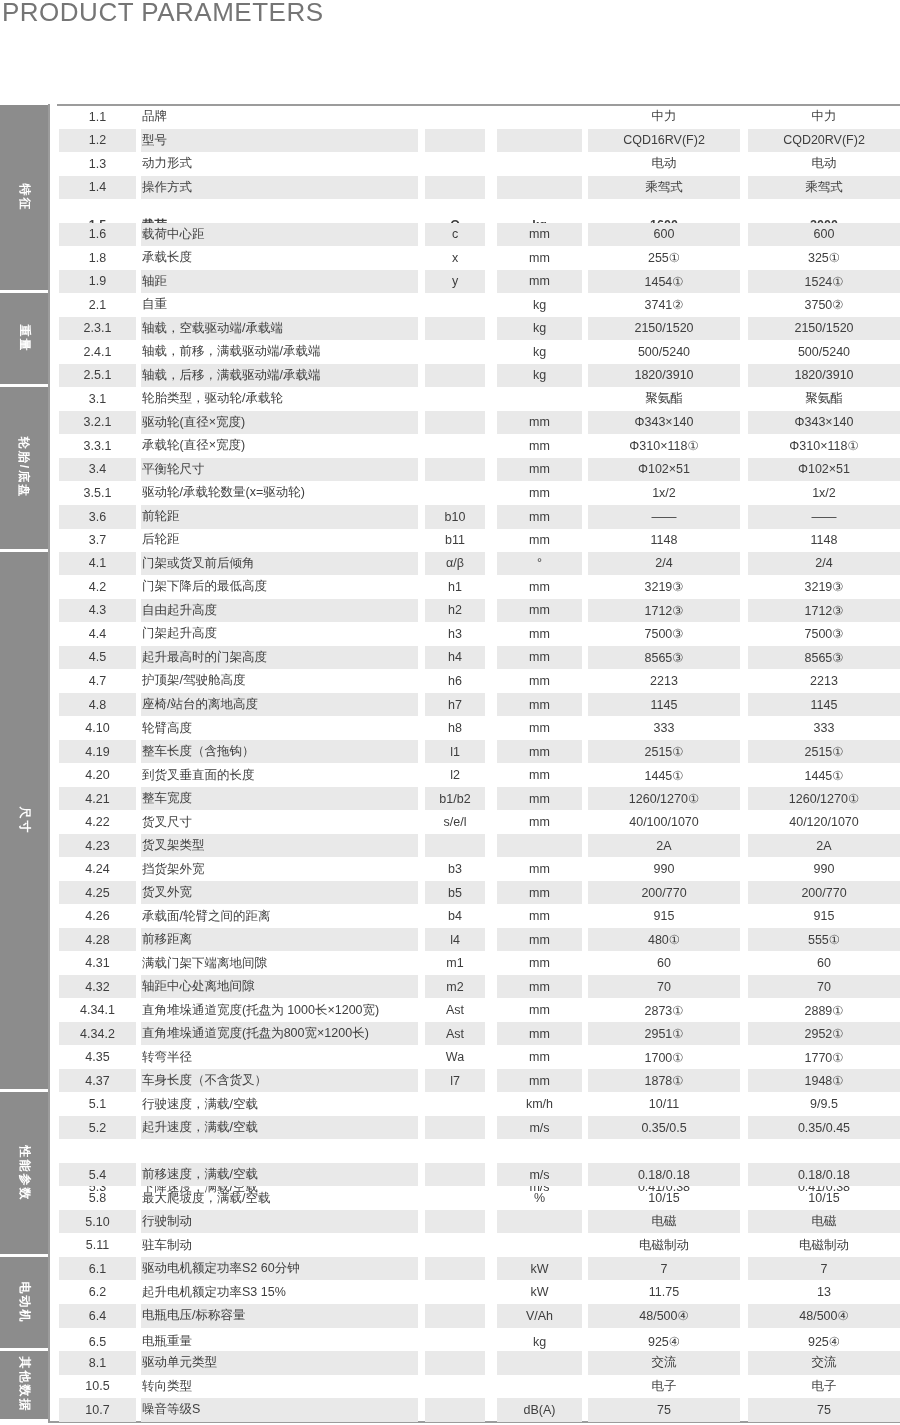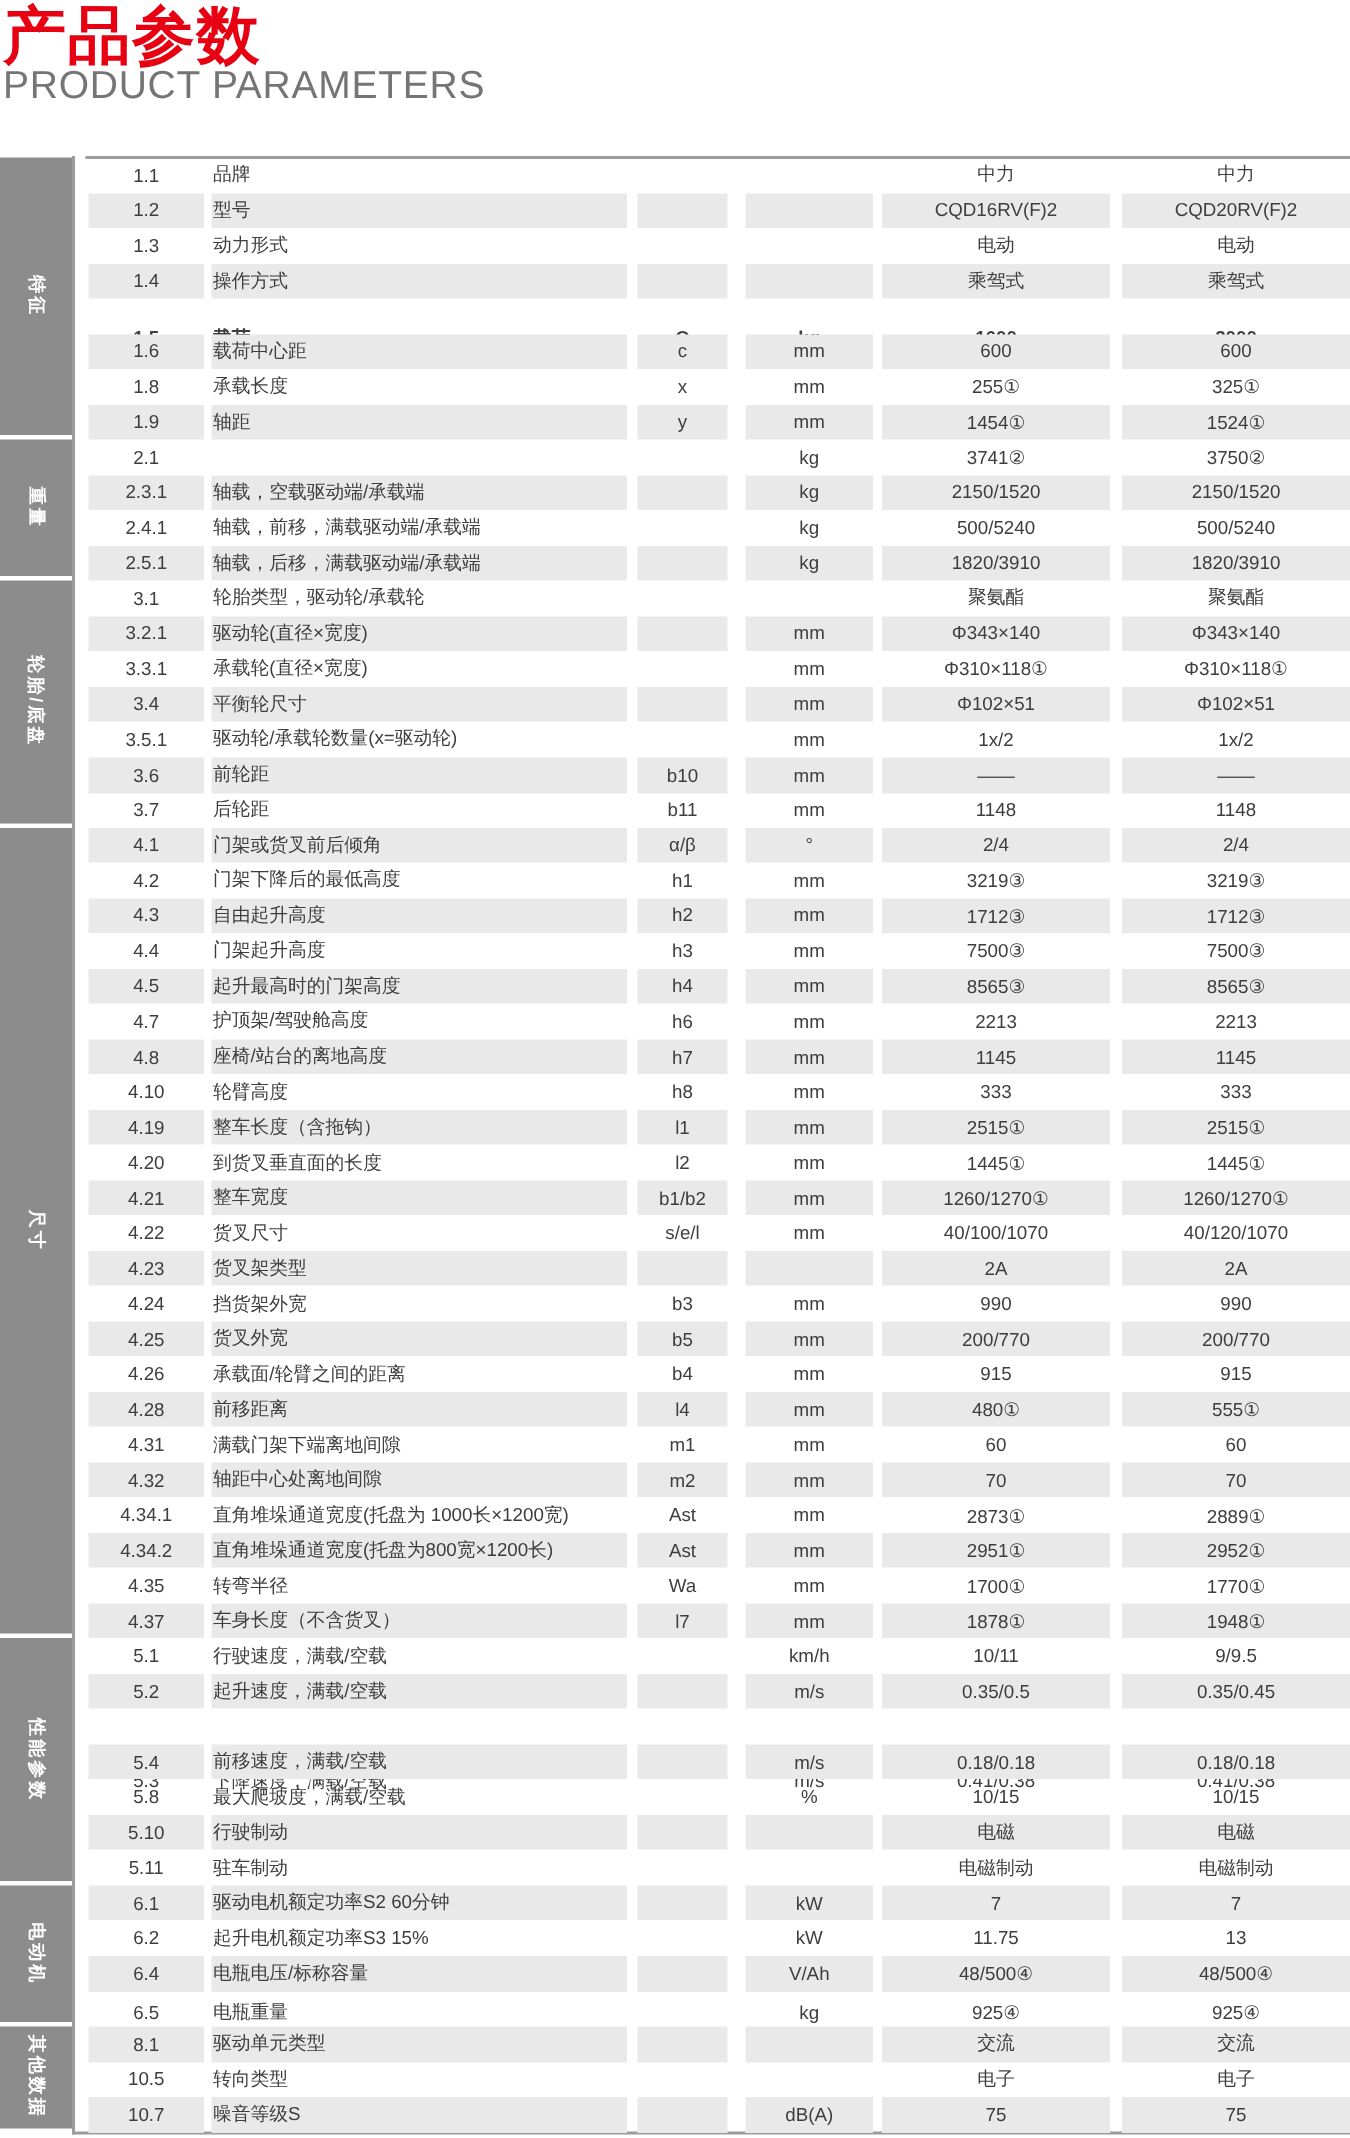--- a/index.html
+++ b/index.html
@@ -56,21 +56,20 @@
   .c-name{left:141px;width:277px;justify-content:flex-start;padding-left:1px;box-sizing:border-box;}
   .c-sym {left:425px;width:60px;}
   .c-unit{left:497px;width:85px;}
   .c-v1  {left:588px;width:152px;}
   .c-v2  {left:748px;width:152px;}
 </style>
 </head>
 <body>
 
 <div class="header">
-  <h1 class="title-zh">产品参数</h1>
   <div class="title-en">PRODUCT PARAMETERS</div>
 </div>
 
 <div class="table">
   <div class="topline"></div>
   <div class="vline"></div>
   <div class="bottomline"></div>
   <div id="sidebar">
       <div class="side-block" style="top: 105px; height: 185.08px;">
         <span class="side-label">特征</span>
@@ -154,20 +153,21 @@
       <div class="row striped" style="top: 269.57px; height: 23.51px;">
         <div class="cell c-num">1.9</div>
         <div class="cell c-name">轴距</div>
         <div class="cell c-sym">y</div>
         <div class="cell c-unit">mm</div>
         <div class="cell c-v1">1454①</div>
         <div class="cell c-v2">1524①</div>
       </div>
       <div class="row" style="top: 293.08px; height: 23.51px;">
         <div class="cell c-num">2.1</div>
+        <div class="cell c-name">自重</div>
         <div class="cell c-sym"></div>
         <div class="cell c-unit">kg</div>
         <div class="cell c-v1">3741②</div>
         <div class="cell c-v2">3750②</div>
       </div>
       <div class="row striped" style="top: 316.59px; height: 23.51px;">
         <div class="cell c-num">2.3.1</div>
         <div class="cell c-name">轴载，空载驱动端/承载端</div>
         <div class="cell c-sym"></div>
         <div class="cell c-unit">kg</div>

